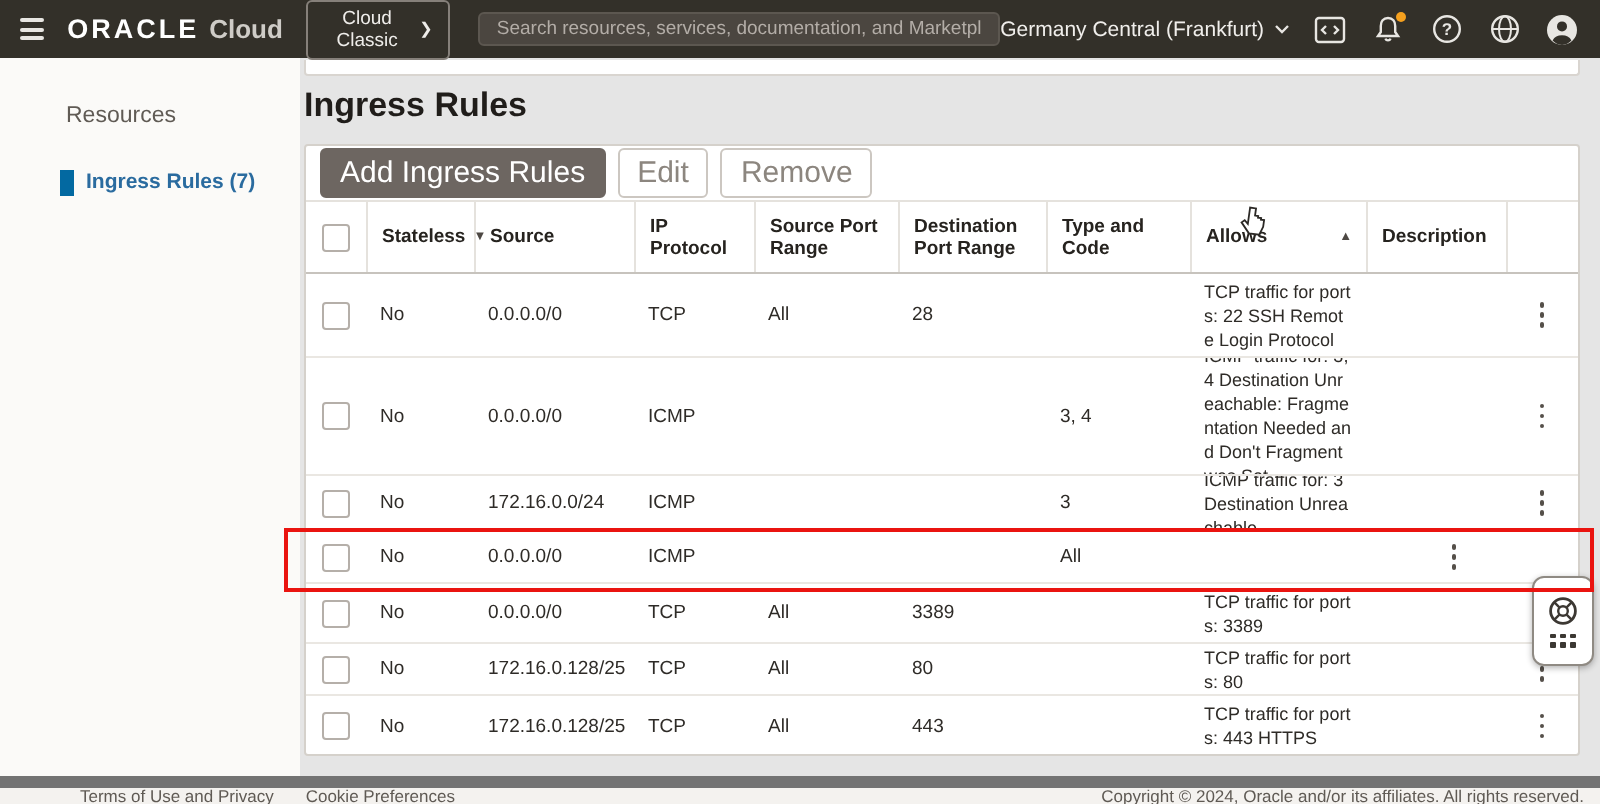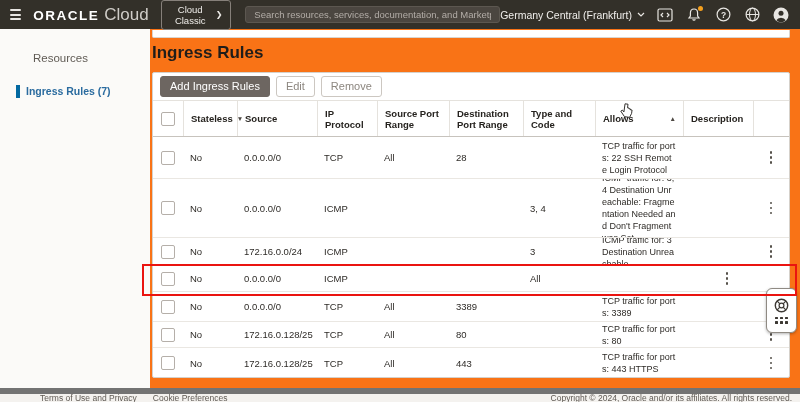--- a/index.html
+++ b/index.html
@@ -1,54 +1,54 @@
 <!DOCTYPE html>
 <html><head>
 <meta charset="utf-8">
 <style>
   html,body{margin:0;padding:0;background:#888;}
-  .screen{position:relative;width:800px;height:402px;background:#f97316;overflow:hidden;
+  .screen{position:relative;width:800px;height:402px;background:#e5e5e5;overflow:hidden;
           font-family:"Liberation Sans","DejaVu Sans",sans-serif;-webkit-font-smoothing:antialiased;}
 
   
   .topbar{position:absolute;top:0;left:0;right:0;height:29px;background:#333029;display:flex;
           align-items:center;padding:0 10px;box-sizing:border-box;color:#fff;z-index:10;}
   .hamburger{width:15px;height:11px;display:flex;flex-direction:column;justify-content:space-between;cursor:pointer;margin-right:12px;}
   .hamburger i{height:2px;background:#e8e6e2;border-radius:1px;}
   .brand{display:flex;align-items:baseline;gap:5px;margin-right:12px;}
   .brand .oracle{font-weight:700;font-size:13.5px;letter-spacing:1.5px;color:#fff;}
-  .brand .cloud{font-size:17px;color:#cfccc7;font-weight:400;}
+  .brand .cloud{font-size:13px;color:#cfccc7;font-weight:700;}
   .cloud-classic{display:flex;align-items:center;gap:5px;border:1px solid #86807a;border-radius:3px;
           color:#efedea;font-size:9.5px;padding:3px 8px;background:transparent;cursor:pointer;}
   .cloud-classic .chev{font-size:8px;}
   .search{margin-left:14px;width:332px;height:17px;background:#4b4640;border:1px solid #5c5750;border-radius:3px;
           color:#c9c4be;font-size:9.5px;padding:0 8px;box-sizing:border-box;font-family:inherit;outline:none;}
   .search::placeholder{color:#b3ada7;}
   .top-right{margin-left:auto;display:flex;align-items:center;gap:11px;justify-content:center;}
   .region{display:flex;align-items:center;gap:5px;font-size:10.5px;color:#f0eeeb;cursor:pointer;white-space:nowrap;}
   .iconbtn{display:flex;align-items:center;justify-content:center;width:18px;height:18px;cursor:pointer;position:relative;}
   .iconbtn svg{display:block;}
   .notif-dot{position:absolute;top:0;right:0;width:5px;height:5px;border-radius:50%;background:#f5a01e;}
 
   
   .sidebar{position:absolute;left:0;top:29px;width:150px;bottom:14px;background:#fbfaf8;}
   .sb-heading{margin:23px 0 0 33px;font-size:11.5px;color:#605b55;}
   .sb-item{margin:21px 0 0 33px;font-size:10.5px;color:#2a6b9f;cursor:pointer;line-height:13px;}
-  .sb-item.active{font-weight:700;border-left:4px solid #0369a1;padding-left:6px;margin-left:16px;}
+  .sb-item.active{font-weight:700;border-left:7px solid #0369a1;padding-left:6px;margin-left:30px;}
 
   
   .main{position:absolute;left:150px;top:29px;right:0;bottom:14px;}
   .prev-card-edge{position:absolute;left:2px;top:1px;right:10px;height:7px;background:#fff;
           border:1px solid #d9d5d0;border-top:none;border-radius:0 0 2px 2px;}
   .page-title{position:absolute;left:2px;top:14px;font-size:17px;font-weight:700;color:#201d1a;margin:0;}
 
   .card{position:absolute;left:2px;top:43px;width:638px;height:306px;background:#fff;
         border:1px solid #d5d1cb;box-sizing:border-box;border-radius:2px;}
   .toolbar{height:27px;display:flex;align-items:center;padding:0 7px;gap:6px;}
-  .btn{font-size:11px;font-family:inherit;border-radius:3px;padding:4px 9px;cursor:pointer;line-height:1;}
+  .btn{font-size:15px;font-family:inherit;border-radius:3px;padding:4px 9px;cursor:pointer;line-height:1;}
   .btn-dark{background:#6d6661;border:1px solid #6d6661;color:#fff;}
   .btn-light{background:#fff;border:1px solid #ccc7c1;color:#8c867f;}
 
   .thead{display:flex;height:37px;border-top:1px solid #e5e2dd;border-bottom:1px solid #c7c3bd;box-sizing:border-box;}
   .hcell{display:flex;align-items:center;padding:0 7px;box-sizing:border-box;font-size:9.5px;font-weight:700;
          color:#26231f;border-left:1px solid #e5e2dd;line-height:11px;}
   .hcell:first-child{border-left:none;}
   .caret{font-size:6.5px;margin-left:4px;color:#4d4843;}
   .sort-asc{font-size:6.5px;margin-left:auto;color:#4d4843;}
 

